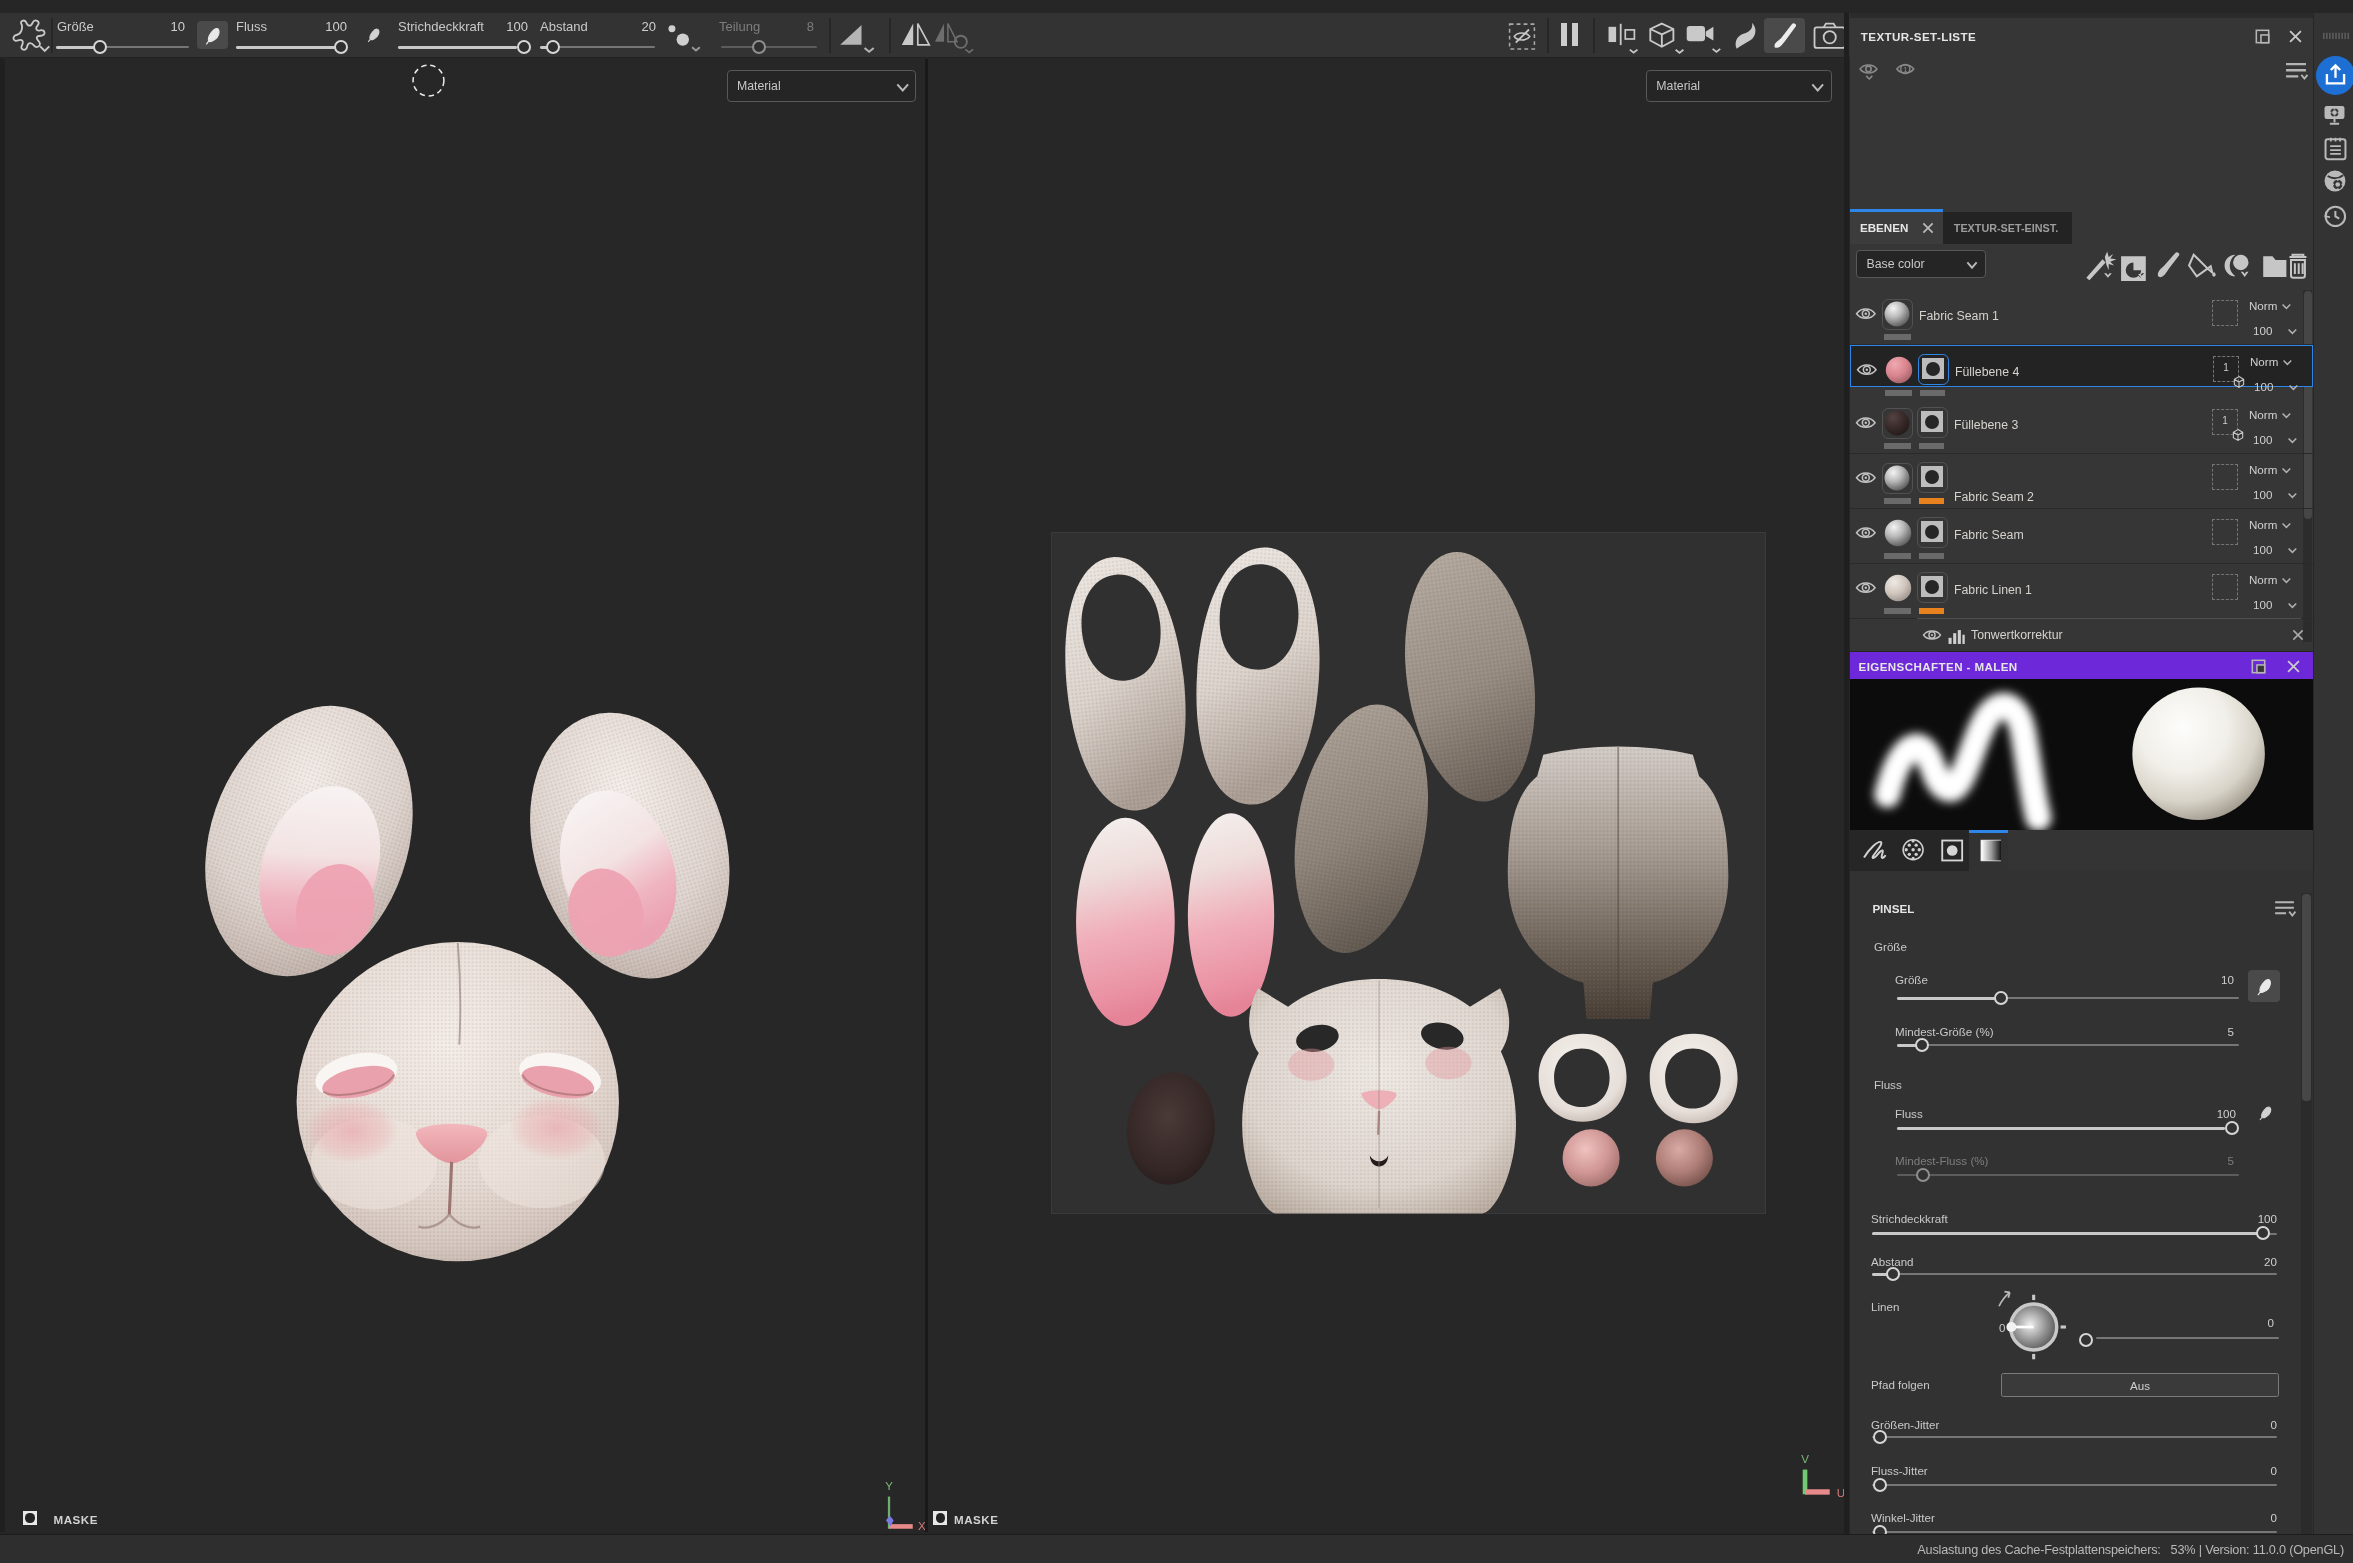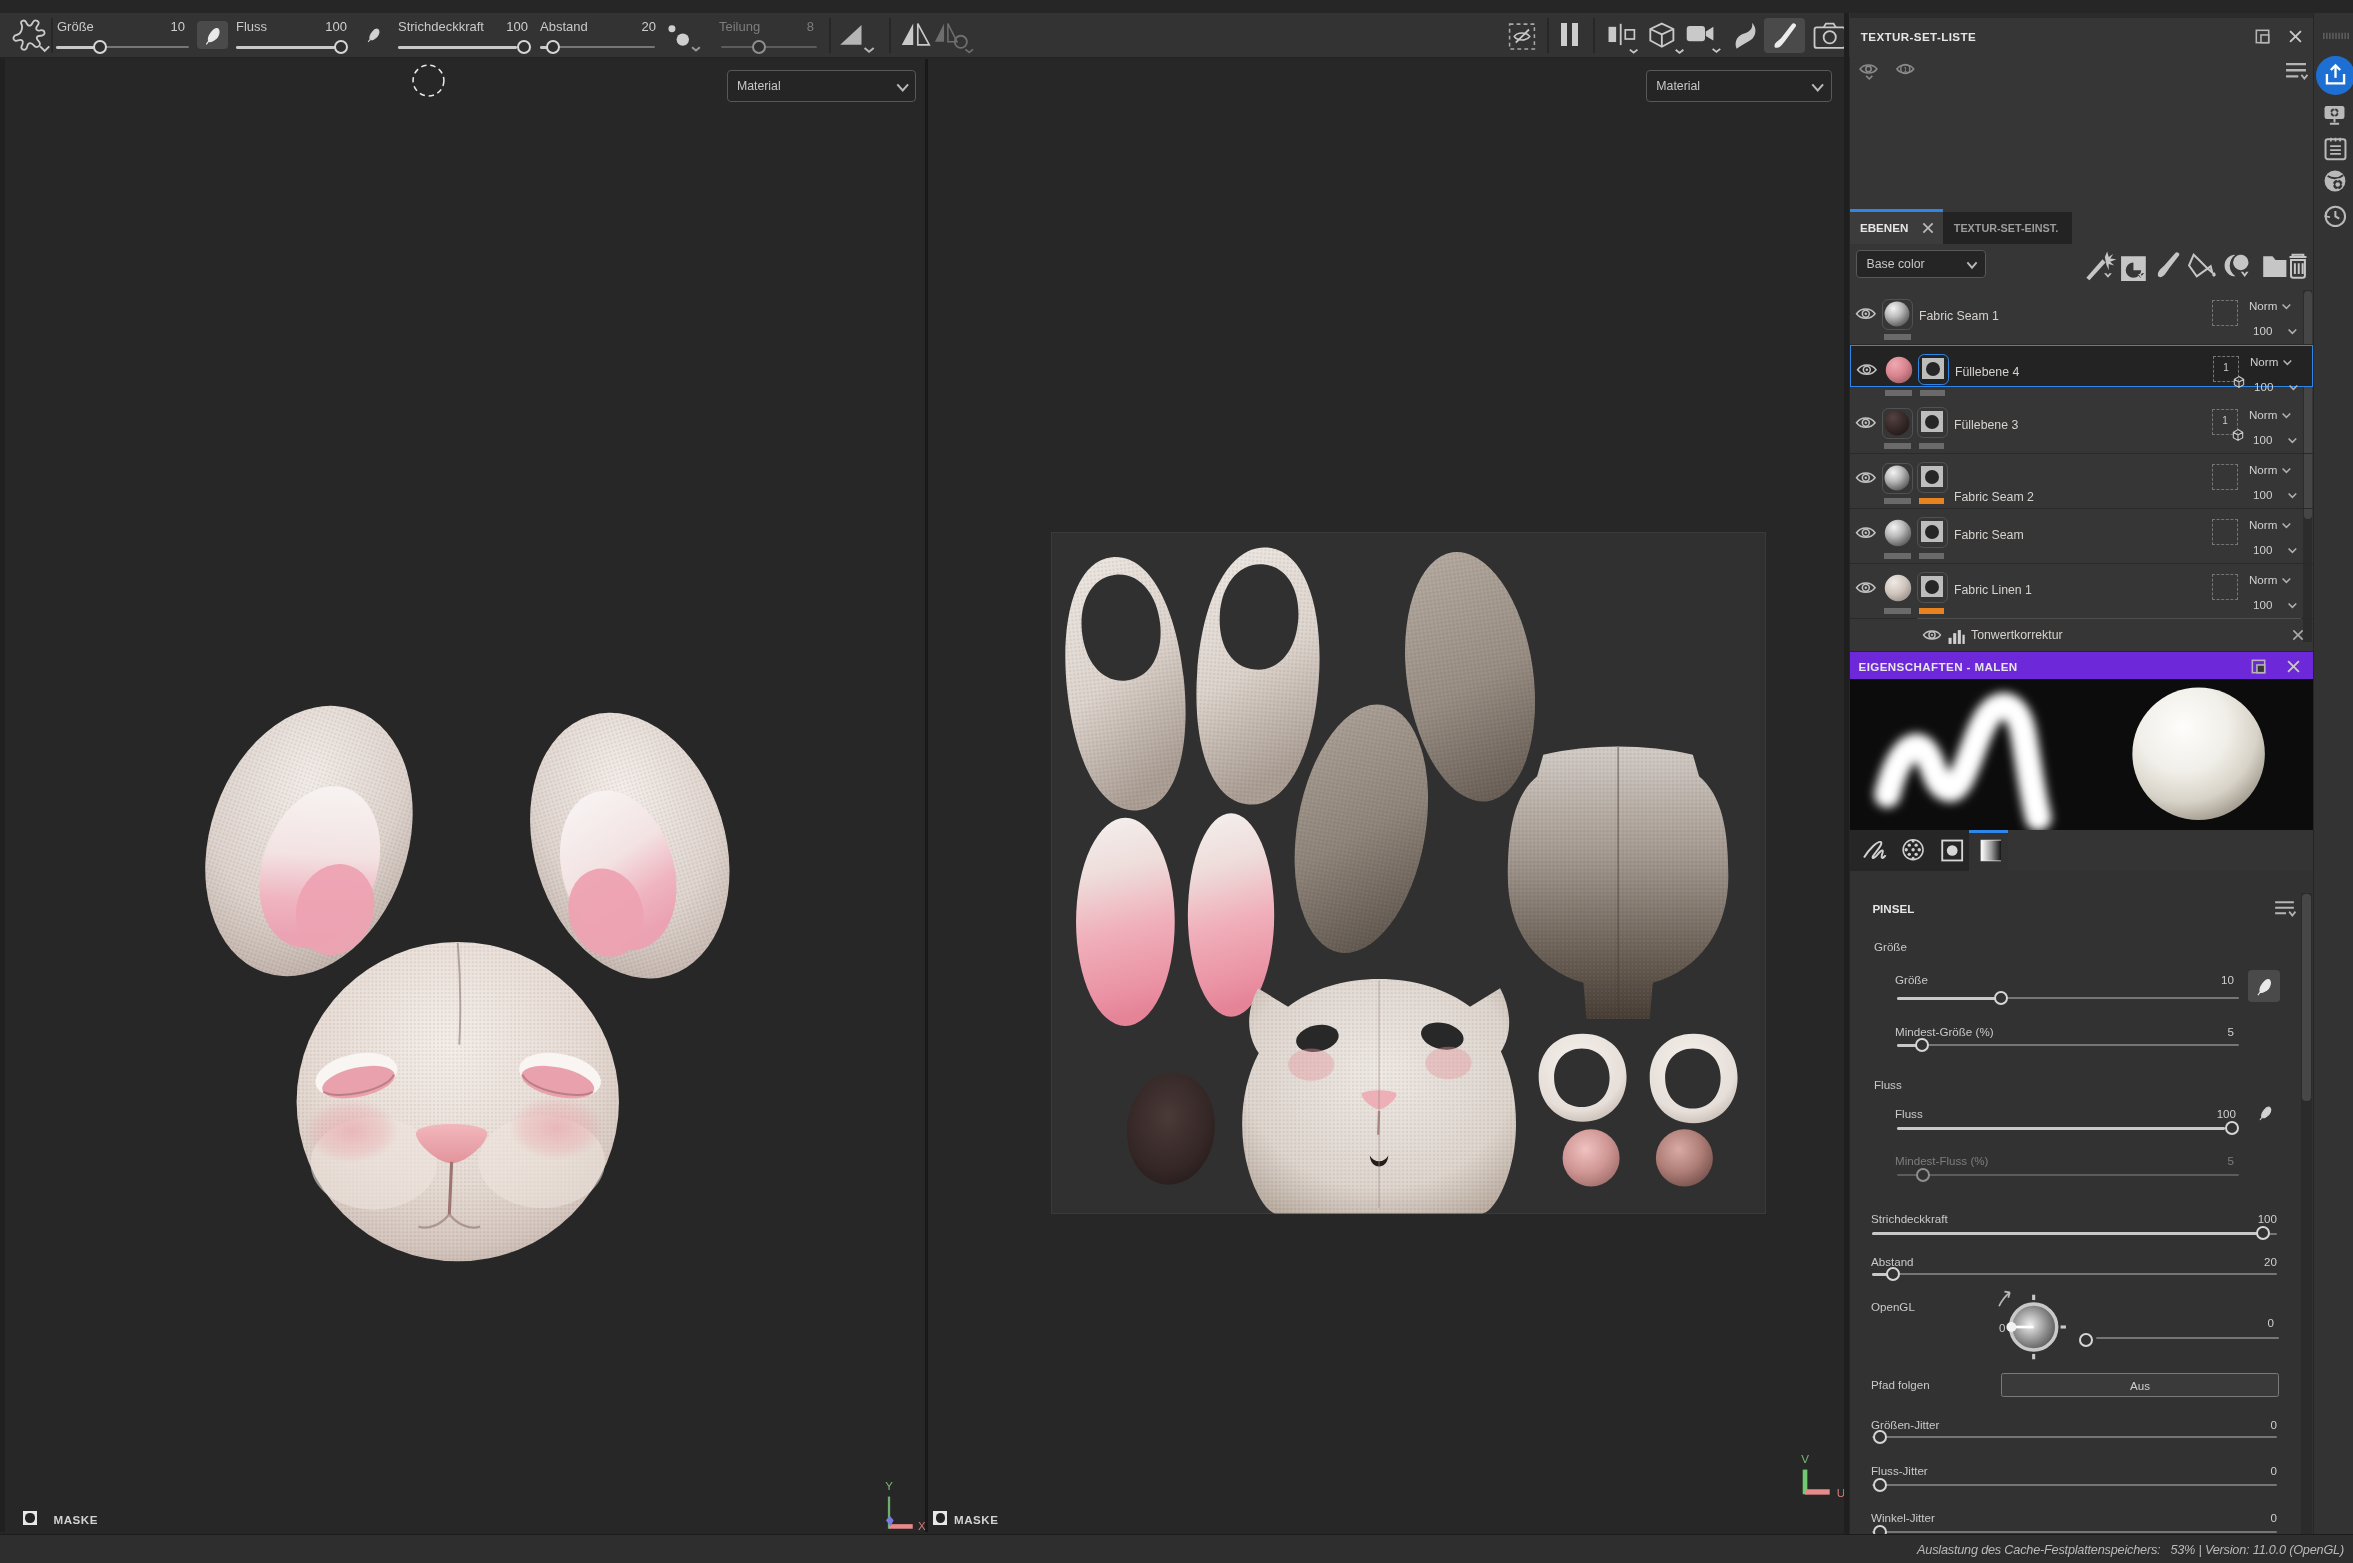--- a/index.html
+++ b/index.html
@@ -717,21 +717,21 @@
       <div class="abs" style="left:21px;top:341px;font-size:11.6px;color:#c9c9c9;white-space:nowrap;">Strichdeckkraft</div>
       <div class="abs" style="left:388px;top:341px;width:39px;font-size:11.6px;color:#cfcfcf;text-align:right;">100</div>
       <div class="track" style="left:21.6px;top:362px;width:405px;background:#767676;"></div>
       <div class="trackb" style="left:21.6px;top:361px;width:392px;"></div>
       <div class="knob" style="left:406px;top:355px;border-color:#d6d6d6;background:#323232;"></div>
       <div class="abs" style="left:21px;top:384px;font-size:11.6px;color:#c9c9c9;white-space:nowrap;">Abstand</div>
       <div class="abs" style="left:388px;top:384px;width:39px;font-size:11.6px;color:#cfcfcf;text-align:right;">20</div>
       <div class="track" style="left:21.6px;top:402px;width:405px;background:#767676;"></div>
       <div class="trackb" style="left:21.6px;top:402px;width:21.6px;"></div>
       <div class="knob" style="left:36px;top:396px;border-color:#d6d6d6;background:#323232;"></div>
-      <div class="abs" style="left:21px;top:429px;font-size:11.6px;color:#c9c9c9;white-space:nowrap;">OpenGL</div>
+      <div class="abs" style="left:21px;top:429px;font-size:11.6px;color:#c9c9c9;white-space:nowrap;">Linen</div>
       <div class="abs" style="left:385px;top:445px;width:39px;font-size:11.6px;color:#cfcfcf;text-align:right;">0</div>
       <svg class="abs" style="left:126px;top:398px;" width="123" height="116" viewBox="0 0 160 150">
 <defs>
             <radialGradient id="dialg" cx="42%" cy="45%" r="70%">
               <stop offset="0%" stop-color="#efefef"></stop>
               <stop offset="55%" stop-color="#8a8a8a"></stop>
               <stop offset="100%" stop-color="#3f3f3f"></stop>
             </radialGradient>
           </defs>
 <path d="M30 48 A 50 50 0 0 1 44 30" fill="none" stroke="#bbbbbb" stroke-width="2.2"></path>
@@ -820,17 +820,17 @@
         <rect x="11.5" y="18.8" width="2.6" height="2.4" fill="#b9b9b9"></rect>
         <rect x="24" y="18.8" width="2.6" height="2.4" fill="#b9b9b9"></rect>
       </svg>
     <svg class="abs" style="left:9.3px;top:191px;" width="24" height="24" viewBox="0 0 31 31">
         <circle cx="16" cy="16" r="12.5" fill="none" stroke="#b9b9b9" stroke-width="2.6"></circle>
         <path d="M16 9 V16 L21 19" stroke="#b9b9b9" stroke-width="2.6" fill="none"></path>
         <path d="M4 10 l-1 6 l6 1" fill="none" stroke="#b9b9b9" stroke-width="2.2"></path>
       </svg>
   </div>
 
-  <div id="status" class="abs" style="left:0;top:1534px;width:2354px;height:29px;background:#2e2e2e;border-top:1.5px solid #1c1c1c;z-index:5;font-style:italic;">
+  <div id="status" class="abs" style="left:0;top:1534px;width:2354px;height:29px;background:#2e2e2e;border-top:1.5px solid #1c1c1c;z-index:5;">
     <div style="position:absolute;right:10px;top:7.7px;font-size:12.7px;letter-spacing:-0.2px;color:#b9b9b9;">Auslastung des Cache-Festplattenspeichers:&nbsp;&nbsp;&nbsp;53% | Version: 11.0.0 (OpenGL)</div>
   </div>
 </div>
 
 
 </body></html>

